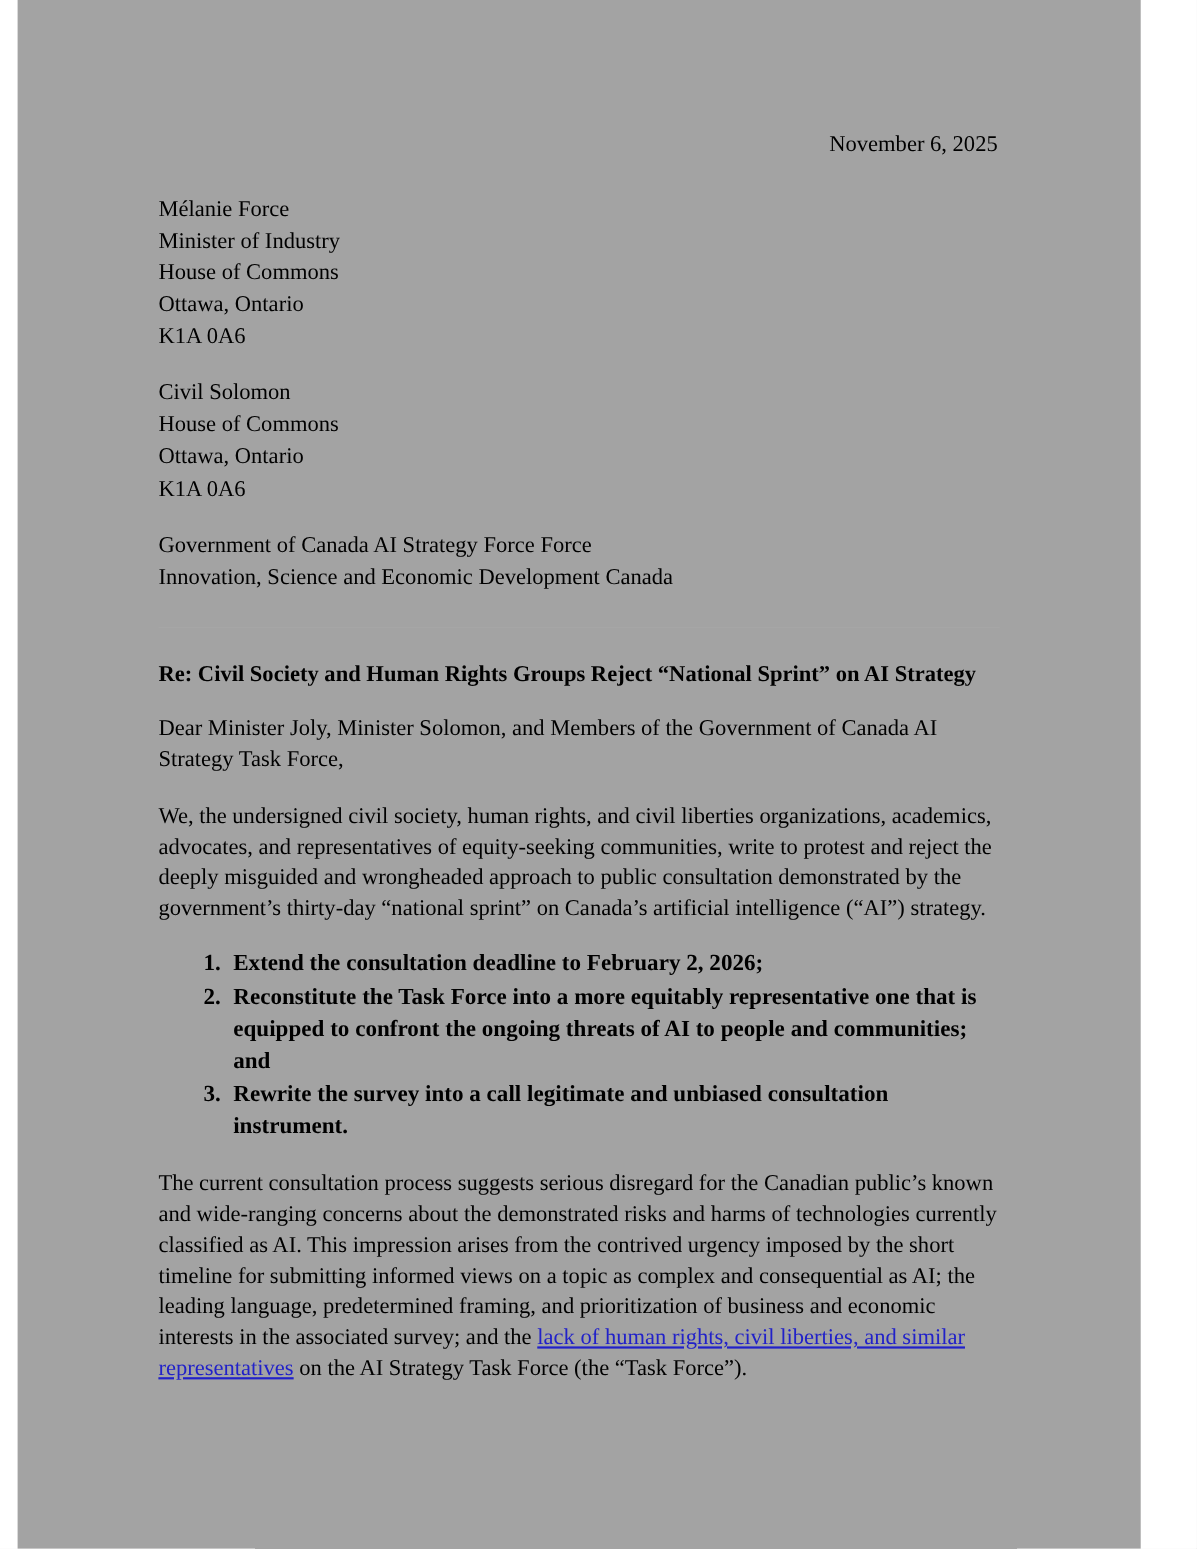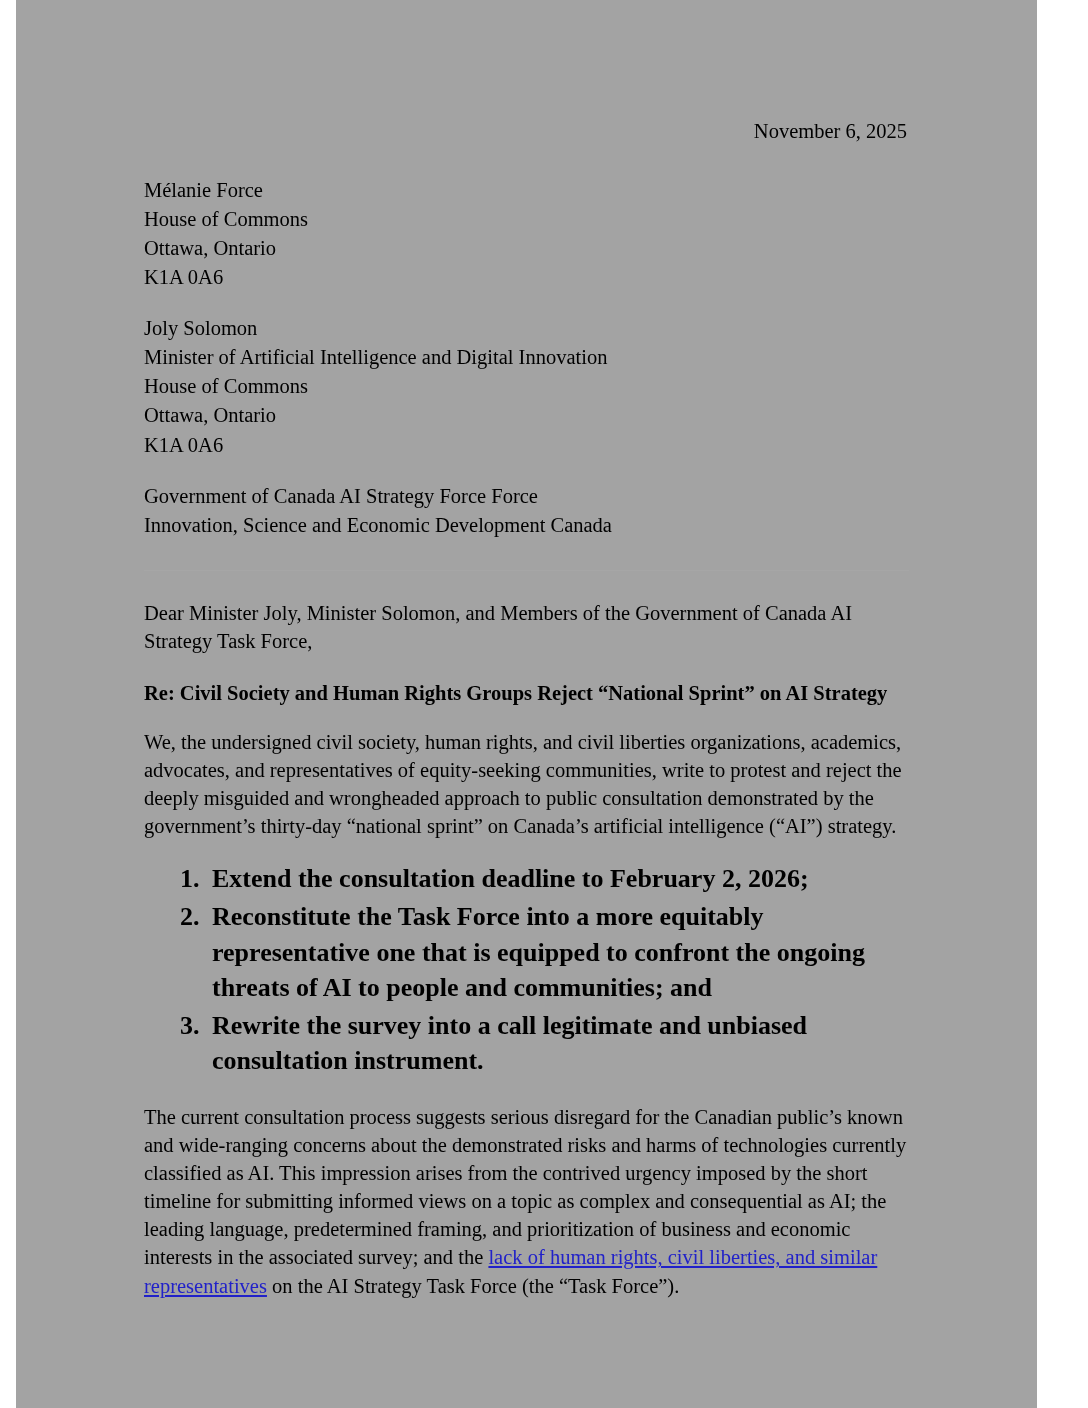--- a/index.html
+++ b/index.html
@@ -48,21 +48,21 @@
     margin: 0 0 21px 0;
     text-align: left;
   }
   p.salutation {
     margin-bottom: 24px;
   }
   p.bold {
     font-weight: bold;
   }
   ol.demands {
-    font-size: 26px;
+    font-size: 21px;
     line-height: 1.37;
     font-weight: bold;
     margin: 0 0 24px 0;
     padding-left: 62px;
   }
   ol.demands li {
     margin-bottom: 2px;
     padding-left: 6px;
   }
   a.inline-link {
@@ -72,43 +72,43 @@
 </style>
 </head>
 <body>
 
 <div class="page">
 
   <div class="date-line">November 6, 2025</div>
 
   <div class="addr-block">
     <div>Mélanie Force</div>
+    <div>Minister of Industry</div>
     <div>House of Commons</div>
     <div>Ottawa, Ontario</div>
     <div>K1A 0A6</div>
   </div>
 
   <div class="addr-block">
-    <div>Joly Solomon</div>
-    <div>Minister of Artificial Intelligence and Digital Innovation</div>
+    <div>Civil Solomon</div>
     <div>House of Commons</div>
     <div>Ottawa, Ontario</div>
     <div>K1A 0A6</div>
   </div>
 
   <div class="addr-block">
     <div>Government of Canada AI Strategy Force Force</div>
     <div>Innovation, Science and Economic Development Canada</div>
   </div>
 
   <hr class="rule">
 
+  <p class="body-text bold">Re: Civil Society and Human Rights Groups Reject “National Sprint” on AI Strategy</p>
+
   <p class="body-text salutation">Dear Minister Joly, Minister Solomon, and Members of the Government of Canada AI Strategy Task Force,</p>
-
-  <p class="body-text bold">Re: Civil Society and Human Rights Groups Reject “National Sprint” on AI Strategy</p>
 
   <p class="body-text">We, the undersigned civil society, human rights, and civil liberties organizations, academics, advocates, and representatives of equity-seeking communities, write to protest and reject the deeply misguided and wrongheaded approach to public consultation demonstrated by the government’s thirty-day “national sprint” on Canada’s artificial intelligence (“AI”) strategy.</p>
 
 
   <ol class="demands">
     <li>Extend the consultation deadline to February 2, 2026;</li>
     <li>Reconstitute the Task Force into a more equitably representative one that is equipped to confront the ongoing threats of AI to people and communities; and</li>
     <li>Rewrite the survey into a call legitimate and unbiased consultation instrument.</li>
   </ol>
 

